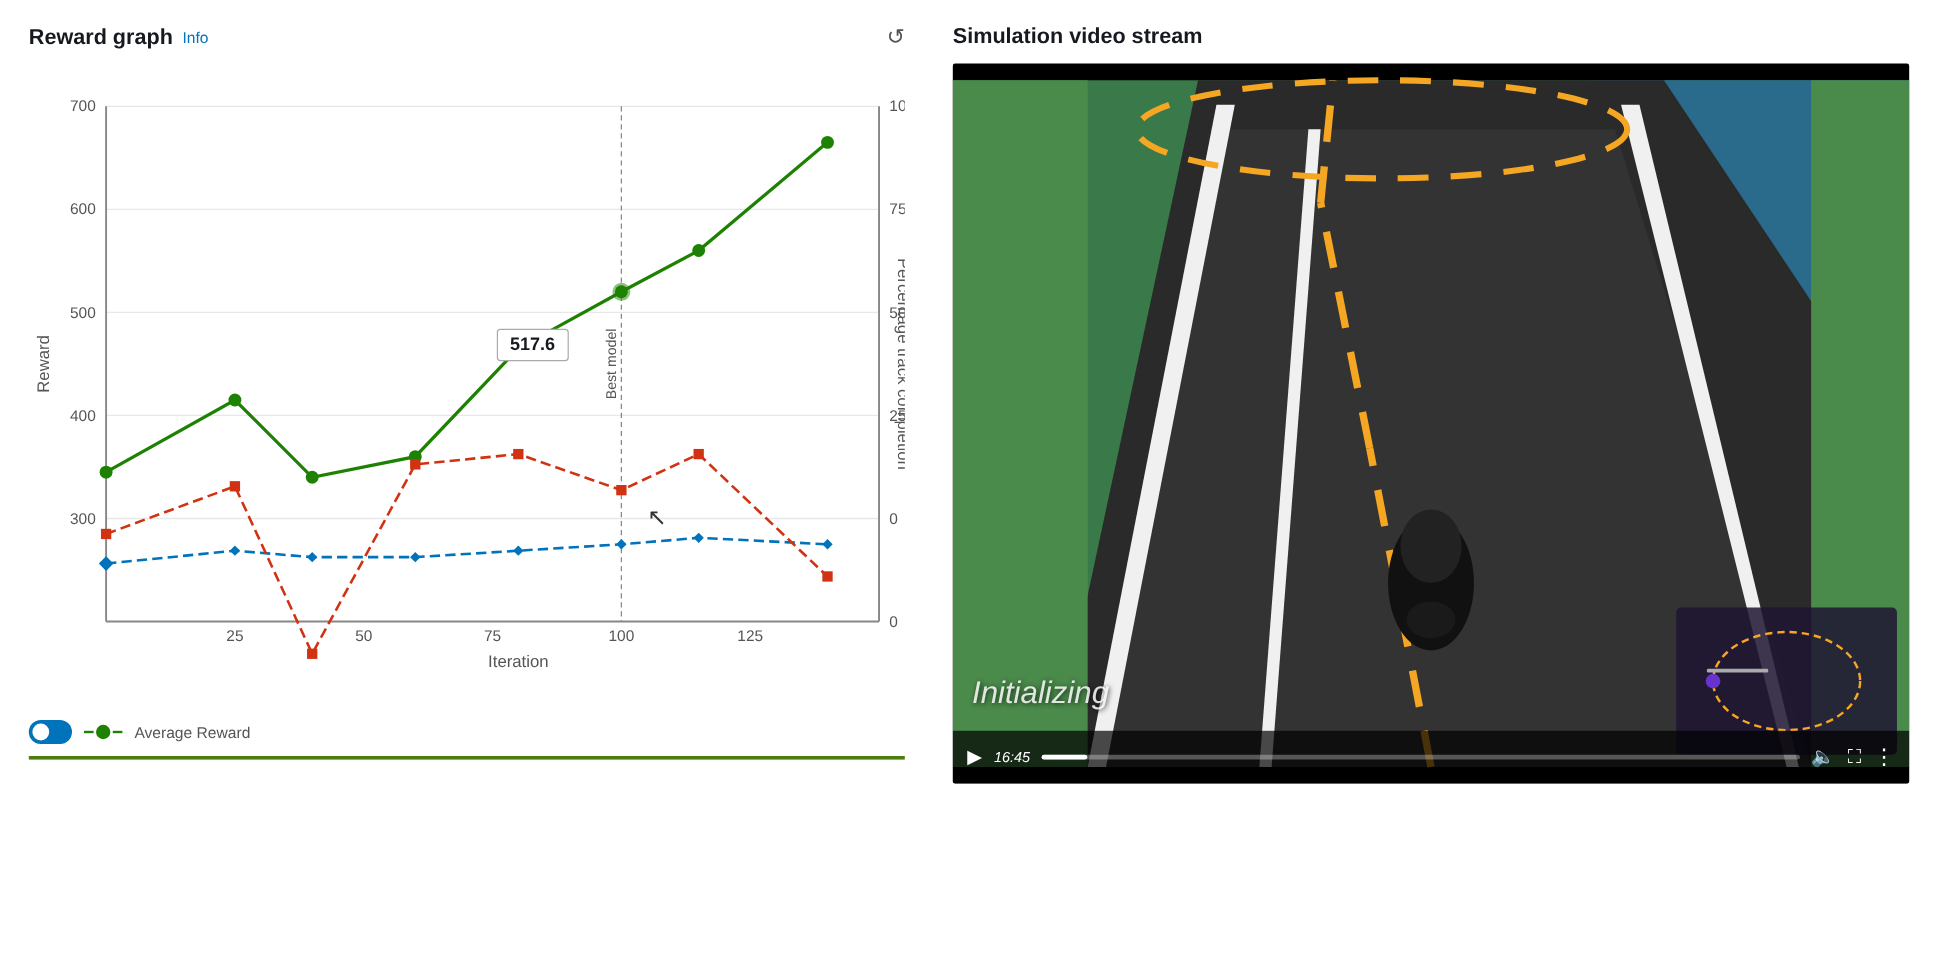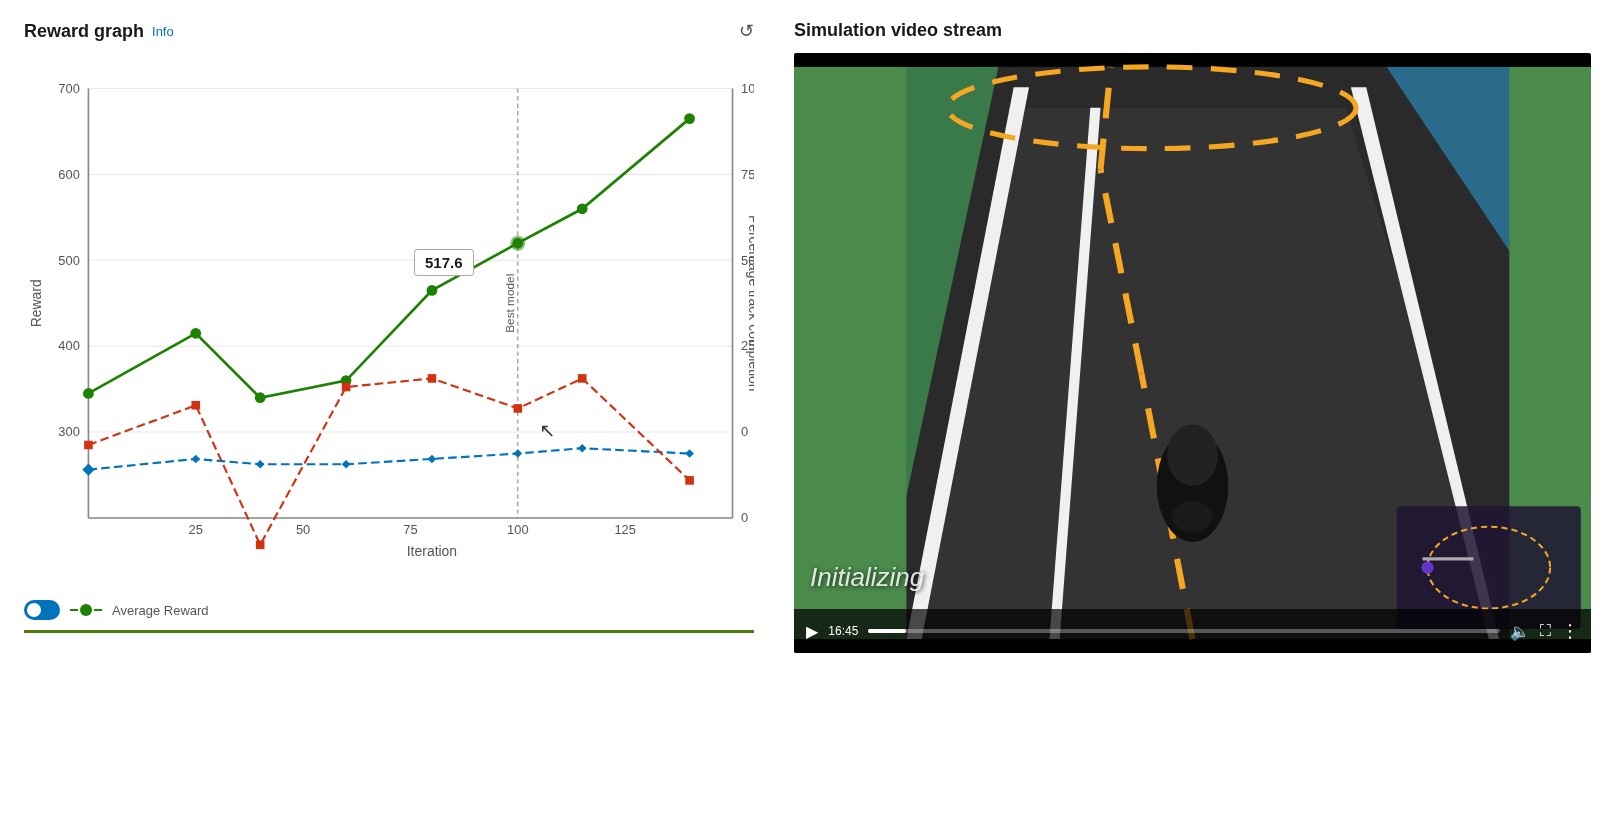--- a/index.html
+++ b/index.html
@@ -63,20 +63,21 @@
     .tooltip-box {
       position: absolute;
       background: #fff;
       border: 1.5px solid #aaa;
       border-radius: 3px;
       padding: 4px 10px;
       font-size: 15px;
       font-weight: 600;
       color: #16191f;
       pointer-events: none;
+      margin-top: 25px;
     }
     .legend-container {
       margin-top: 16px;
       display: flex;
       flex-direction: column;
       gap: 0;
     }
     .legend-item {
       display: flex;
       align-items: center;
@@ -161,20 +162,21 @@
       color: #fff;
       font-size: 16px;
       cursor: pointer;
       background: none;
       border: none;
     }
     .time-display {
       color: #fff;
       font-size: 12px;
       flex-shrink: 0;
+      font-style: italic;
     }
     .progress-bar-bg {
       flex: 1;
       height: 4px;
       background: rgba(255,255,255,0.3);
       border-radius: 2px;
       position: relative;
     }
     .progress-bar-fill {
       height: 100%;

